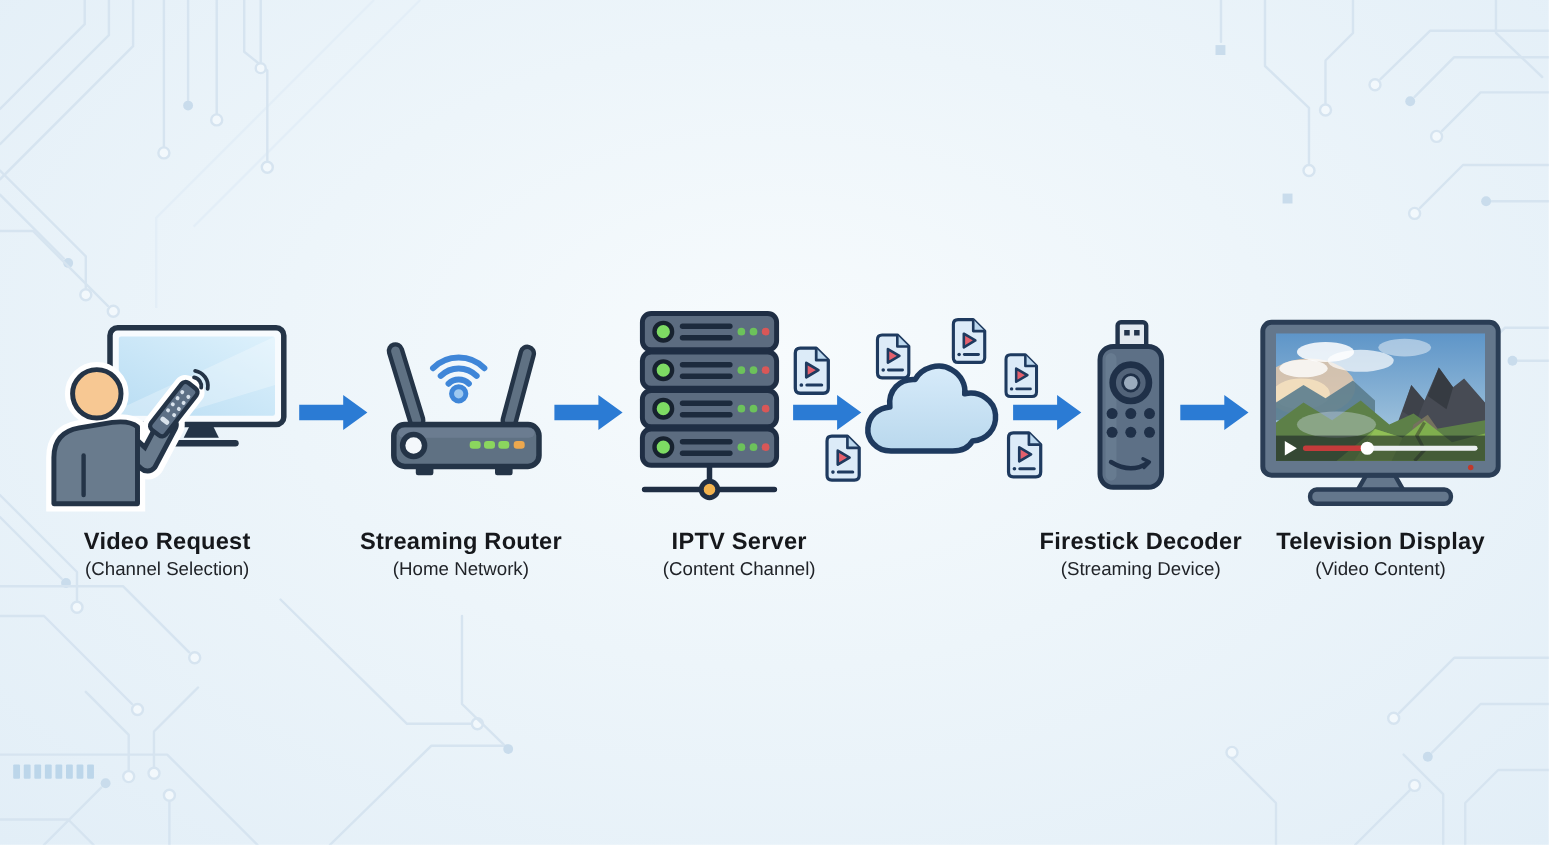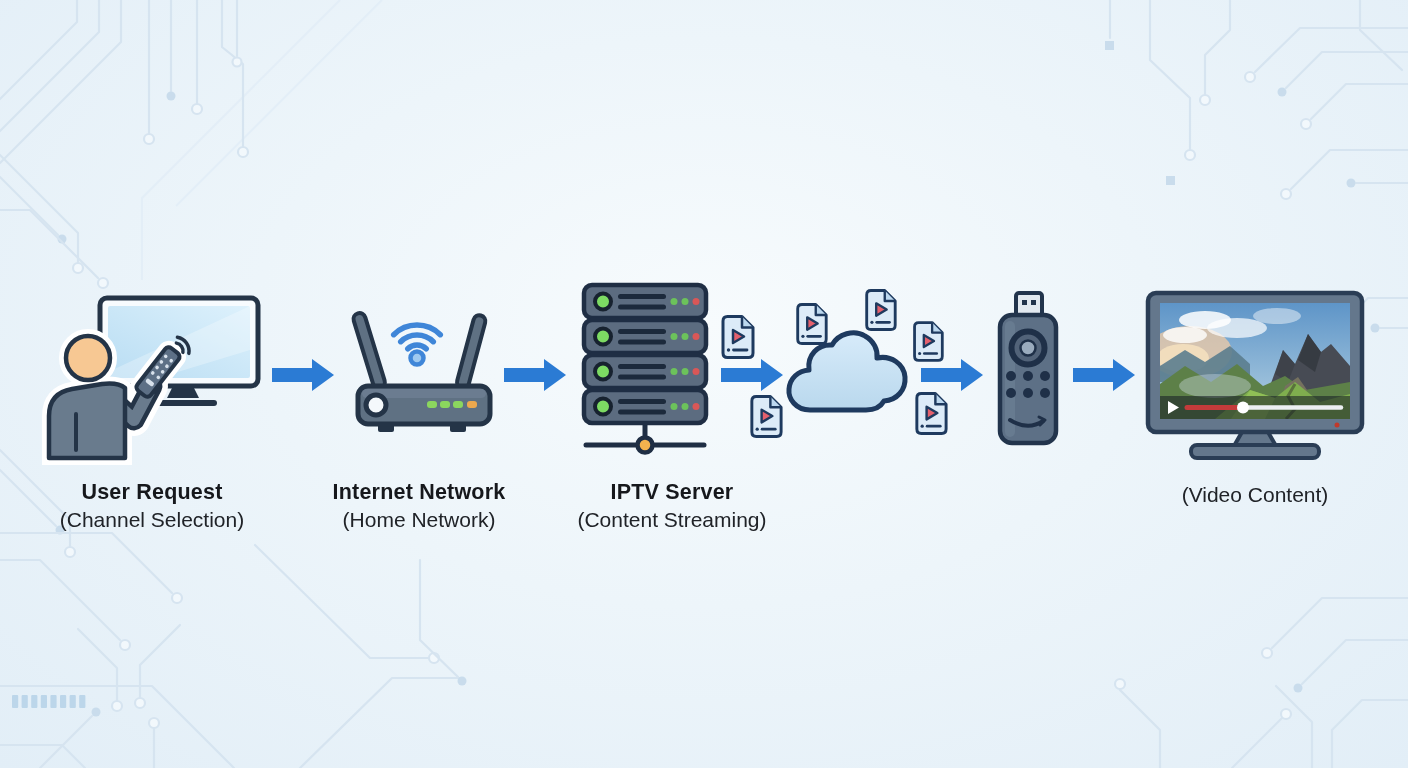--- a/index.html
+++ b/index.html
@@ -11,21 +11,21 @@
   .canvas{position:absolute;inset:0;}
   .abs{position:absolute;}
   svg{display:block;overflow:visible;}
   .cz{stroke:var(--circuit-line,#d6e4f0);stroke-width:2.2;fill:none;stroke-linecap:round;stroke-linejoin:round;}
   .czc{stroke:var(--circuit-line,#d6e4f0);stroke-width:2.2;fill:#f2f8fc;}
   .czd{fill:#c9dcec;stroke:none;}
   .cz2{stroke:#e3eef7;stroke-width:2.2;fill:none;}
   .arrow-shape{fill:var(--arrow-blue,#2b7bd4);}
   .stage-label{position:absolute;top:480px;transform:translateX(-50%);text-align:center;white-space:nowrap;}
   .stage-title{font-size:21.5px;font-weight:700;color:var(--title-text,#16181c);letter-spacing:.2px;}
-  .stage-sub{font-size:21px;font-weight:400;color:var(--subtitle-text,#202328);margin-top:3px;}
+  .stage-sub{font-size:17px;font-weight:400;color:var(--subtitle-text,#202328);margin-top:3px;}
 </style>
 </head>
 <body>
 
 <div class="canvas">
 
   <svg class="abs" style="left:0;top:0" width="1408" height="768" viewBox="0 0 1408 768">
     <g>
       <path class="cz2" d="M340,0 L142,198 L142,280"></path>
       <path class="cz2" d="M382,0 L176,206"></path>
@@ -361,28 +361,33 @@
         <polygon class="arrow-shape" points="0,11 40,11 40,2 62,18 40,34 40,25 0,25"></polygon>
       </svg>
   </div>
   <div class="abs" style="left:1073px;top:357px">
     <svg width="64" height="36" viewBox="0 0 64 36">
         <polygon class="arrow-shape" points="0,11 40,11 40,2 62,18 40,34 40,25 0,25"></polygon>
       </svg>
   </div>
 
   <div class="stage-label" style="left:152px">
-    <div class="stage-title">User Request</div>
+    <div class="stage-title">Video Request</div>
     <div class="stage-sub">(Channel Selection)</div>
   </div>
   <div class="stage-label" style="left:419px">
-    <div class="stage-title">Internet Network</div>
+    <div class="stage-title">Streaming Router</div>
     <div class="stage-sub">(Home Network)</div>
   </div>
   <div class="stage-label" style="left:672px">
     <div class="stage-title">IPTV Server</div>
-    <div class="stage-sub">(Content Streaming)</div>
+    <div class="stage-sub">(Content Channel)</div>
+  </div>
+  <div class="stage-label" style="left:1037px">
+    <div class="stage-title">Firestick Decoder</div>
+    <div class="stage-sub">(Streaming Device)</div>
   </div>
   <div class="stage-label" style="left:1255px">
+    <div class="stage-title">Television Display</div>
     <div class="stage-sub">(Video Content)</div>
   </div>
 
 </div>
 
 </body></html>

